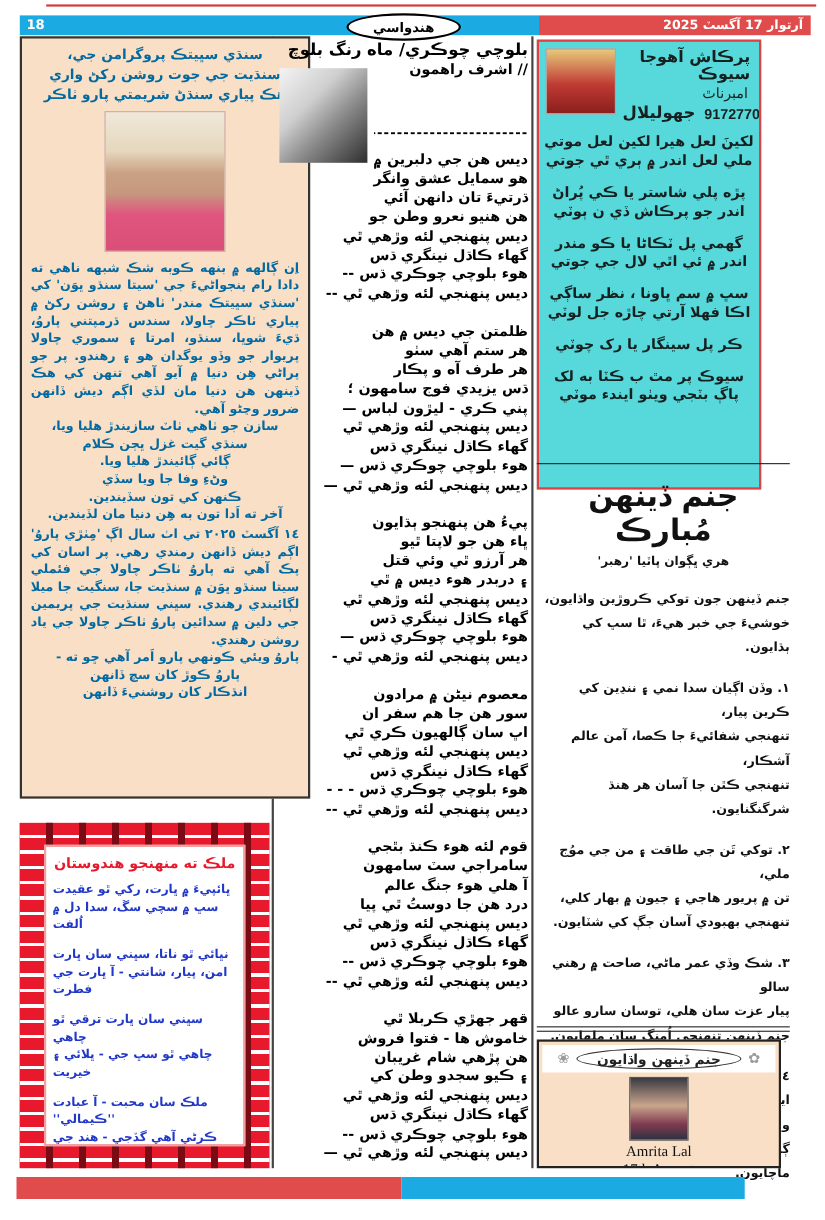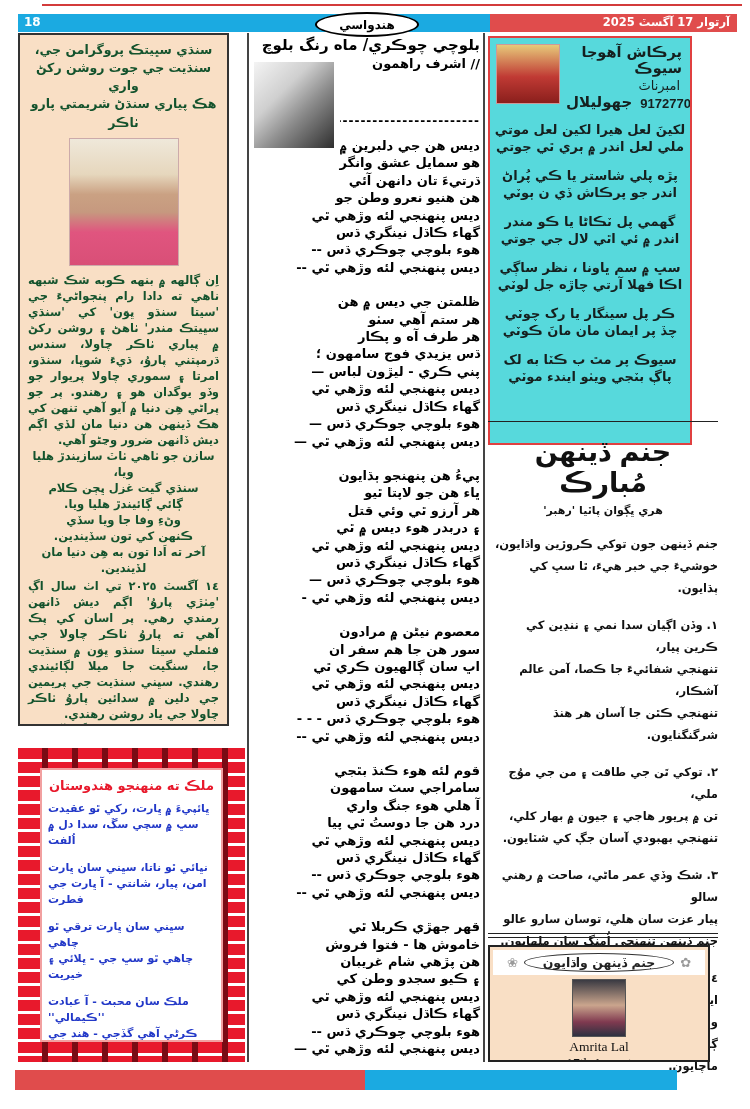--- a/index.html
+++ b/index.html
@@ -12,22 +12,22 @@
   .hdr-blue{left:18px;top:14px;width:472px;height:18px;background:#1BAAE1;}
   .hdr-red{left:490px;top:14px;width:247px;height:18px;background:#E04C4C;}
   .pageno{left:24px;top:15px;color:#fff;font-size:12px;font-weight:bold;}
   .masthead{left:315px;top:12px;width:100px;height:21px;background:#fff;border:2px solid #000;
             border-radius:50%;display:flex;align-items:center;justify-content:center;
             font-weight:bold;font-size:12px;color:#000;}
   .hdr-date{left:520px;top:15px;width:210px;color:#fff;font-size:11.5px;font-weight:bold;text-align:right;}
   
   .vline{width:1.5px;background:#444;top:33px;height:1029px;}
   
-  .left-box{left:18px;top:33px;width:211px;height:693px;background:#F9DFC5;border:2px solid #333;
-            box-sizing:border-box;padding:6px 8px;overflow:hidden;color:#14532d;}
+  .left-box{left:18px;top:33px;width:264px;height:693px;background:#F9DFC5;border:2px solid #333;
+            box-sizing:border-box;padding:6px 8px;overflow:hidden;color:#0369a1;}
   .left-box .intro{font-size:12.5px;font-weight:bold;text-align:center;line-height:1.45;}
   .photo{display:block;}
   .photo-paru{margin:6px auto 6px;width:108px;height:126px;border:1px solid #caa;
       background:linear-gradient(180deg,#efe8da 0%,#e6d7bd 28%,#caa183 44%,#c6997f 58%,#e0557f 74%,#d94f77 100%);}
   .left-box .para{font-size:11.5px;font-weight:600;text-align:justify;line-height:16px;margin-top:2px;}
   .left-box .verse .line{font-size:11.5px;font-weight:bold;text-align:center;line-height:16px;}
   .left-box .lead{font-size:11.5px;font-weight:600;text-align:right;line-height:16px;}
   
   .brick-box{left:18px;top:748px;width:227px;height:314px;box-sizing:border-box;
       background-color:#E8192C;
@@ -185,21 +185,21 @@
         <div class="line">معصوم نيڻن ۾ مرادون</div>
         <div class="line">سور هن جا هم سفر ان</div>
         <div class="line">اڀ سان ڳالهيون ڪري ٿي</div>
         <div class="line">ديس پنهنجي لئه وڙهي ٿي</div>
         <div class="line">گهاء ڪاڌل نينگري ڌس</div>
         <div class="line">هوء بلوچي چوڪري ڌس - - -</div>
         <div class="line">ديس پنهنجي لئه وڙهي ٿي --</div>
         <div class="line sep"></div>
         <div class="line">قوم لئه هوء ڪنڌ بٿجي</div>
         <div class="line">سامراجي سٽ سامهون</div>
-        <div class="line">آ هلي هوء جنگ واري</div>
+        <div class="line">آ هلي هوء جنگ عالم</div>
         <div class="line">درد هن جا دوستُ ٿي پيا</div>
         <div class="line">ديس پنهنجي لئه وڙهي ٿي</div>
         <div class="line">گهاء ڪاڌل نينگري ڌس</div>
         <div class="line">هوء بلوچي چوڪري ڌس --</div>
         <div class="line">ديس پنهنجي لئه وڙهي ٿي --</div>
         <div class="line sep"></div>
         <div class="line">قهر جهڙي ڪربلا ٿي</div>
         <div class="line">خاموش ها - فتوا فروش</div>
         <div class="line">هن پڙهي شام غريبان</div>
         <div class="line">۽ ڪيو سجدو وطن کي</div>
@@ -225,21 +225,20 @@
         <div class="line">پڙه پلي شاستر يا ڪي پُراڻ</div>
         <div class="line">اندر جو پرڪاش ڏي ن ٻوٽي</div>
         <div class="line sep"></div>
         <div class="line">گهمي پل ٽڪاڻا يا ڪو مندر</div>
         <div class="line">اندر ۾ ئي اٿي لال جي جوتي</div>
         <div class="line sep"></div>
         <div class="line">سڀ ۾ سم ڀاونا ، نظر ساڳي</div>
         <div class="line">اڪا فهلا آرتي چاڙه جل لوٽي</div>
         <div class="line sep"></div>
         <div class="line">ڪر پل سينگار يا رک چوٽي</div>
-        <div class="line">چڏ پر ايمان مان مانَ ڪوٽي</div>
         <div class="line sep"></div>
         <div class="line">سيوڪ پر مٿ ب ڪٽا به لک</div>
         <div class="line">پاڳ بٽجي ويٺو ايندء موٽي</div>
       </div>
   </div>
 
   <div class="abs bday-sec rtl">
     <div class="bday-title">جنم ڏينهن مُبارڪ</div>
     <div class="bday-sub">هري ڀڳوان پاٽيا 'رهبر'</div>
     <div class="bday-verse">

